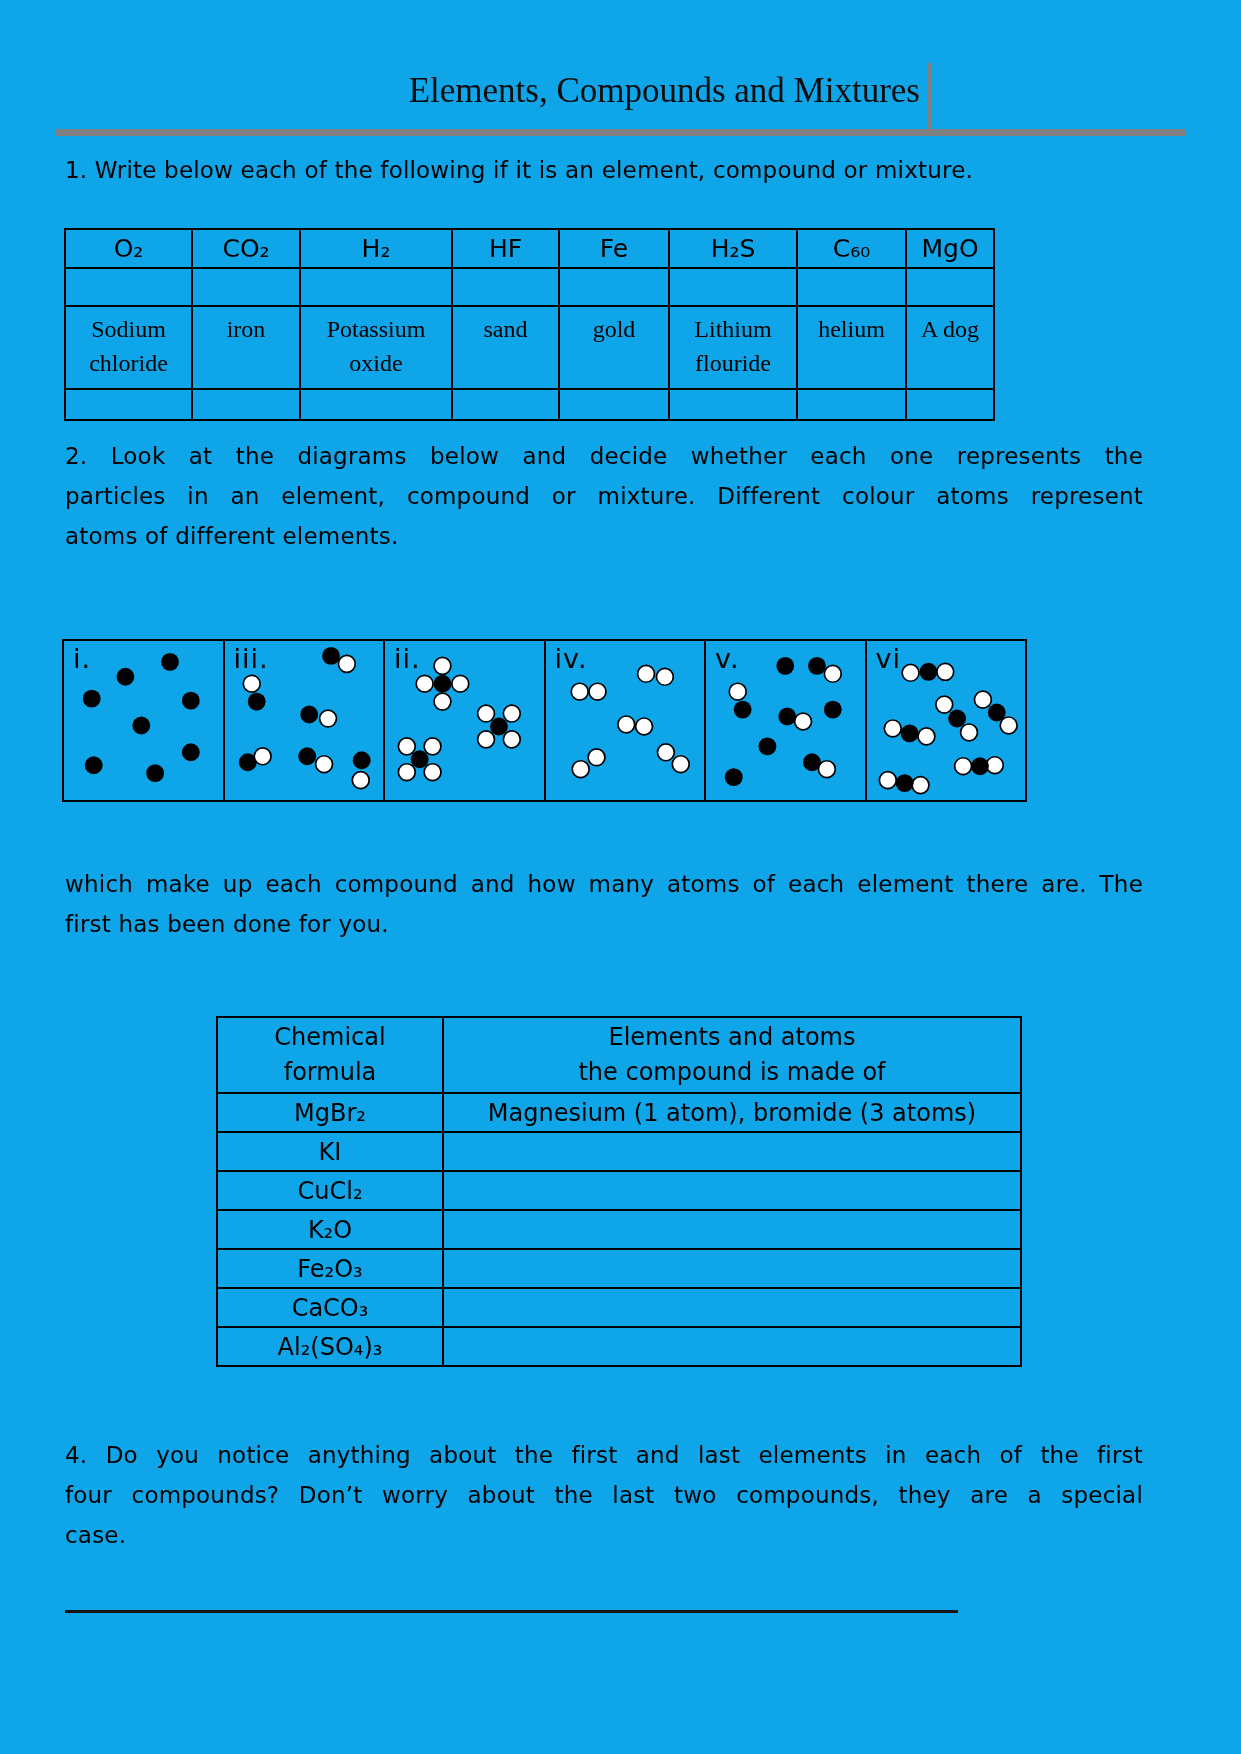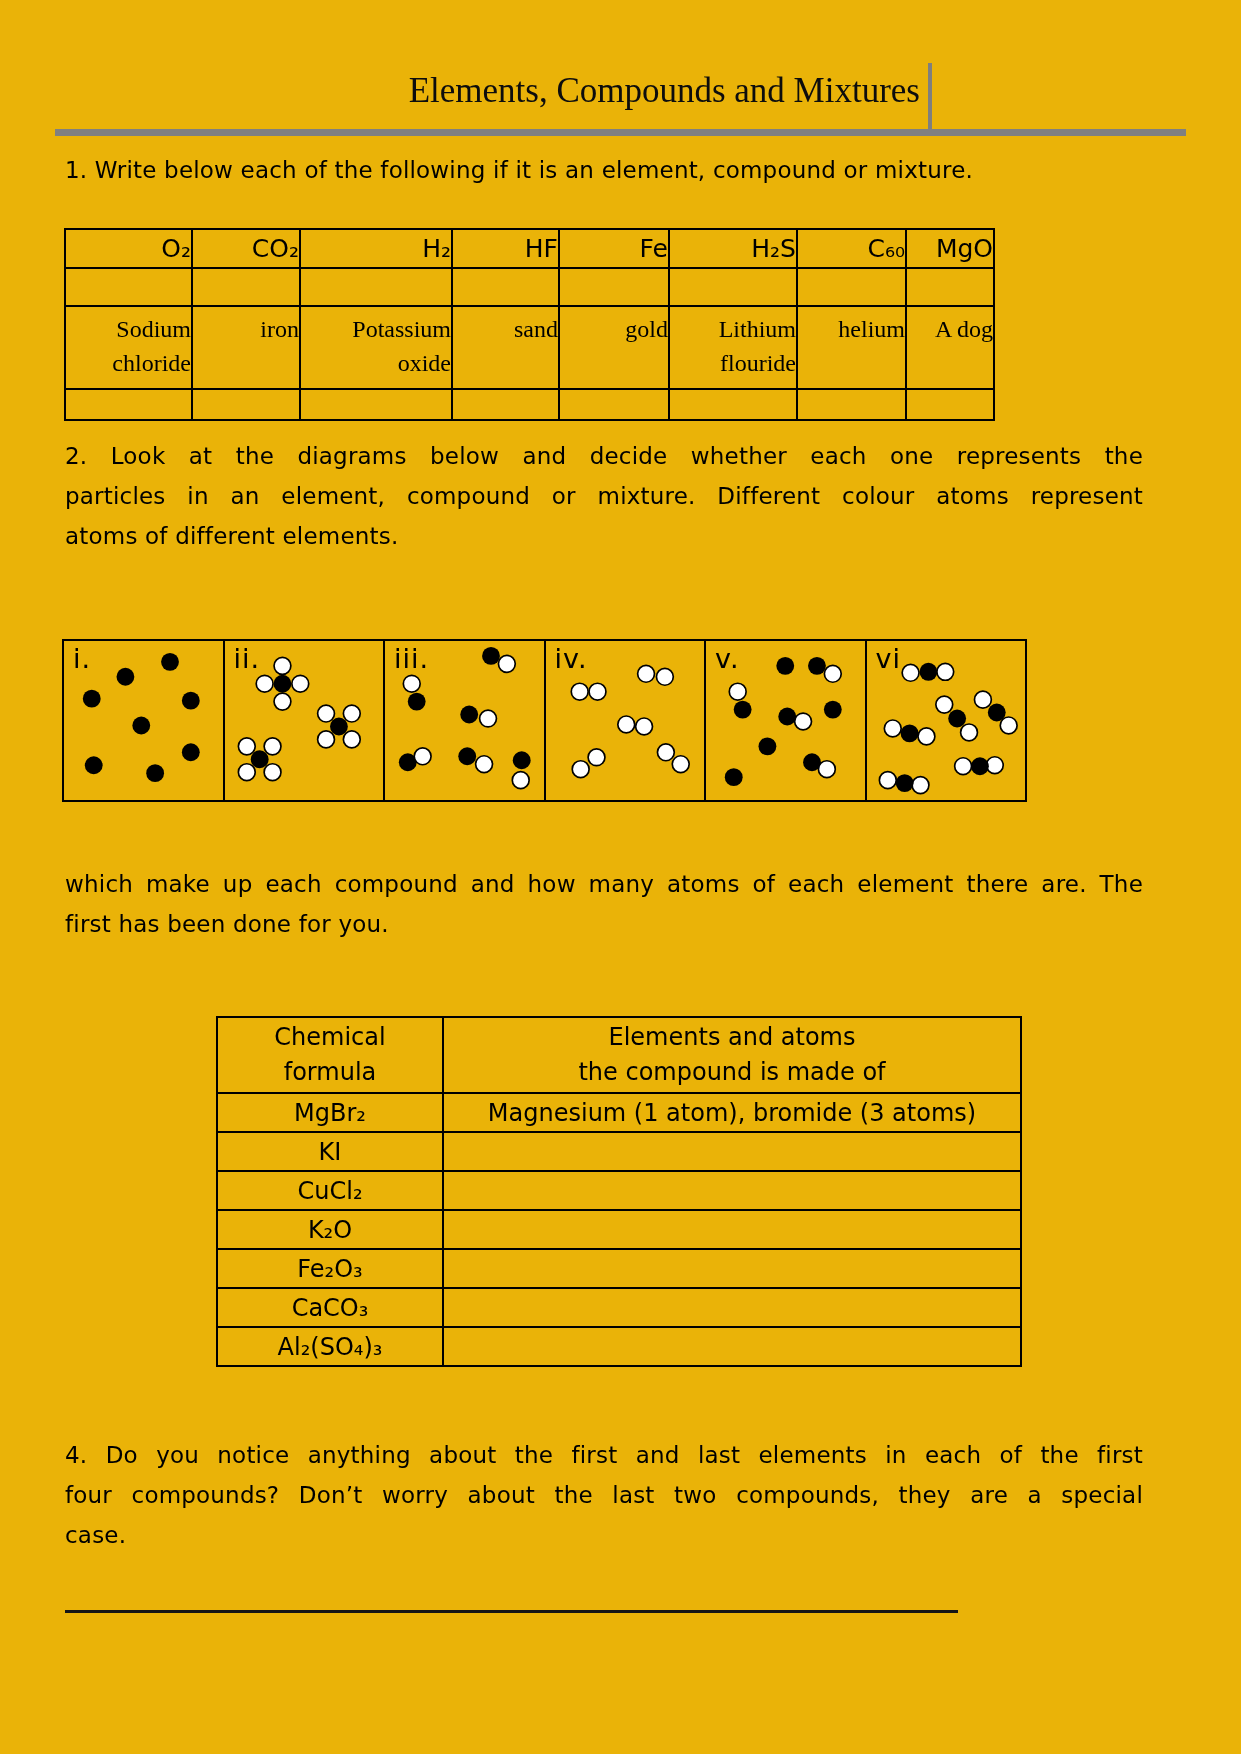--- a/index.html
+++ b/index.html
@@ -1,20 +1,20 @@
 <!DOCTYPE html>
 <html><head>
 <meta charset="utf-8">
 <style>
   html,body{margin:0;padding:0;background:#fff;}
   .page{
     position:relative;
     width:1241px;
     height:1754px;
-    background:#eab308;
+    background:#0ea5e9;
     font-family:"DejaVu Sans",sans-serif;
     color:#000;
     overflow:hidden;
   }
   
   .title{
     position:absolute; top:70px; right:321px;
     font-family:"Liberation Serif",serif;
     font-size:35px; line-height:1.2; color:#0d0d0d;
     white-space:nowrap;
@@ -38,21 +38,21 @@
   #q2p{ top:436px; }
   #q3p{ top:864px; }
   #q4p{ top:1435px; }
   
   .t1{
     position:absolute; left:64px; top:228px; width:929px;
     border-collapse:collapse; table-layout:fixed;
     font-size:24px;
   }
   .t1 td{
-    border:2px solid #000; text-align:right; vertical-align:middle;
+    border:2px solid #000; text-align:center; vertical-align:middle;
     padding:0 0; overflow:hidden;
   }
   .t1 tr.frm td{ height:37px; font-size:25px; }
   .t1 tr.blank1 td{ height:36px; }
   .t1 tr.names td{ height:76px; vertical-align:top; padding-top:5px; line-height:34px;font-family:Liberation Serif, serif; }
   .t1 tr.blank2 td{ height:29px; }
   
   .panels{
     position:absolute; left:62px; top:639px;
     width:965px; height:163px;
@@ -167,54 +167,54 @@
           <circle cx="62" cy="36" r="9" fill="#000"></circle>
           <circle cx="28" cy="58" r="9" fill="#000"></circle>
           <circle cx="128" cy="60" r="9" fill="#000"></circle>
           <circle cx="78" cy="85" r="9" fill="#000"></circle>
           <circle cx="128" cy="112" r="9" fill="#000"></circle>
           <circle cx="30" cy="125" r="9" fill="#000"></circle>
           <circle cx="92" cy="133" r="9" fill="#000"></circle>
         </svg>
       </div>
     <div class="panel">
+      <span class="plabel">iii.</span>
+    <svg viewBox="0 0 160 160" preserveAspectRatio="none">
+          <circle cx="107" cy="15" r="9" fill="#000"></circle>
+          <circle cx="123" cy="23" r="8.5" fill="#fff" stroke="#000" stroke-width="1.7"></circle>
+          <circle cx="32" cy="61" r="9" fill="#000"></circle>
+          <circle cx="27" cy="43" r="8.5" fill="#fff" stroke="#000" stroke-width="1.7"></circle>
+          <circle cx="85" cy="74" r="9" fill="#000"></circle>
+          <circle cx="104" cy="78" r="8.5" fill="#fff" stroke="#000" stroke-width="1.7"></circle>
+          <circle cx="23" cy="122" r="9" fill="#000"></circle>
+          <circle cx="38" cy="116" r="8.5" fill="#fff" stroke="#000" stroke-width="1.7"></circle>
+          <circle cx="83" cy="116" r="9" fill="#000"></circle>
+          <circle cx="100" cy="124" r="8.5" fill="#fff" stroke="#000" stroke-width="1.7"></circle>
+          <circle cx="138" cy="120" r="9" fill="#000"></circle>
+          <circle cx="137" cy="140" r="8.5" fill="#fff" stroke="#000" stroke-width="1.7"></circle>
+        </svg>
+      </div>
+    <div class="panel">
       <span class="plabel">ii.</span>
     <svg viewBox="0 0 160 160" preserveAspectRatio="none">
           <circle cx="58" cy="43" r="9" fill="#000"></circle>
           <circle cx="58" cy="25" r="8.5" fill="#fff" stroke="#000" stroke-width="1.7"></circle>
           <circle cx="40" cy="43" r="8.5" fill="#fff" stroke="#000" stroke-width="1.7"></circle>
           <circle cx="76" cy="43" r="8.5" fill="#fff" stroke="#000" stroke-width="1.7"></circle>
           <circle cx="58" cy="61" r="8.5" fill="#fff" stroke="#000" stroke-width="1.7"></circle>
           <circle cx="115" cy="86" r="9" fill="#000"></circle>
           <circle cx="102" cy="73" r="8.5" fill="#fff" stroke="#000" stroke-width="1.7"></circle>
           <circle cx="128" cy="73" r="8.5" fill="#fff" stroke="#000" stroke-width="1.7"></circle>
           <circle cx="102" cy="99" r="8.5" fill="#fff" stroke="#000" stroke-width="1.7"></circle>
           <circle cx="128" cy="99" r="8.5" fill="#fff" stroke="#000" stroke-width="1.7"></circle>
           <circle cx="35" cy="119" r="9" fill="#000"></circle>
           <circle cx="22" cy="106" r="8.5" fill="#fff" stroke="#000" stroke-width="1.7"></circle>
           <circle cx="48" cy="106" r="8.5" fill="#fff" stroke="#000" stroke-width="1.7"></circle>
           <circle cx="22" cy="132" r="8.5" fill="#fff" stroke="#000" stroke-width="1.7"></circle>
           <circle cx="48" cy="132" r="8.5" fill="#fff" stroke="#000" stroke-width="1.7"></circle>
-        </svg>
-      </div>
-    <div class="panel">
-      <span class="plabel">iii.</span>
-    <svg viewBox="0 0 160 160" preserveAspectRatio="none">
-          <circle cx="107" cy="15" r="9" fill="#000"></circle>
-          <circle cx="123" cy="23" r="8.5" fill="#fff" stroke="#000" stroke-width="1.7"></circle>
-          <circle cx="32" cy="61" r="9" fill="#000"></circle>
-          <circle cx="27" cy="43" r="8.5" fill="#fff" stroke="#000" stroke-width="1.7"></circle>
-          <circle cx="85" cy="74" r="9" fill="#000"></circle>
-          <circle cx="104" cy="78" r="8.5" fill="#fff" stroke="#000" stroke-width="1.7"></circle>
-          <circle cx="23" cy="122" r="9" fill="#000"></circle>
-          <circle cx="38" cy="116" r="8.5" fill="#fff" stroke="#000" stroke-width="1.7"></circle>
-          <circle cx="83" cy="116" r="9" fill="#000"></circle>
-          <circle cx="100" cy="124" r="8.5" fill="#fff" stroke="#000" stroke-width="1.7"></circle>
-          <circle cx="138" cy="120" r="9" fill="#000"></circle>
-          <circle cx="137" cy="140" r="8.5" fill="#fff" stroke="#000" stroke-width="1.7"></circle>
         </svg>
       </div>
     <div class="panel">
       <span class="plabel">iv.</span>
     <svg viewBox="0 0 160 160" preserveAspectRatio="none">
           <circle cx="101" cy="33" r="8.5" fill="#fff" stroke="#000" stroke-width="1.7"></circle>
           <circle cx="120" cy="36" r="8.5" fill="#fff" stroke="#000" stroke-width="1.7"></circle>
           <circle cx="34" cy="51" r="8.5" fill="#fff" stroke="#000" stroke-width="1.7"></circle>
           <circle cx="52" cy="51" r="8.5" fill="#fff" stroke="#000" stroke-width="1.7"></circle>
           <circle cx="81" cy="84" r="8.5" fill="#fff" stroke="#000" stroke-width="1.7"></circle>

